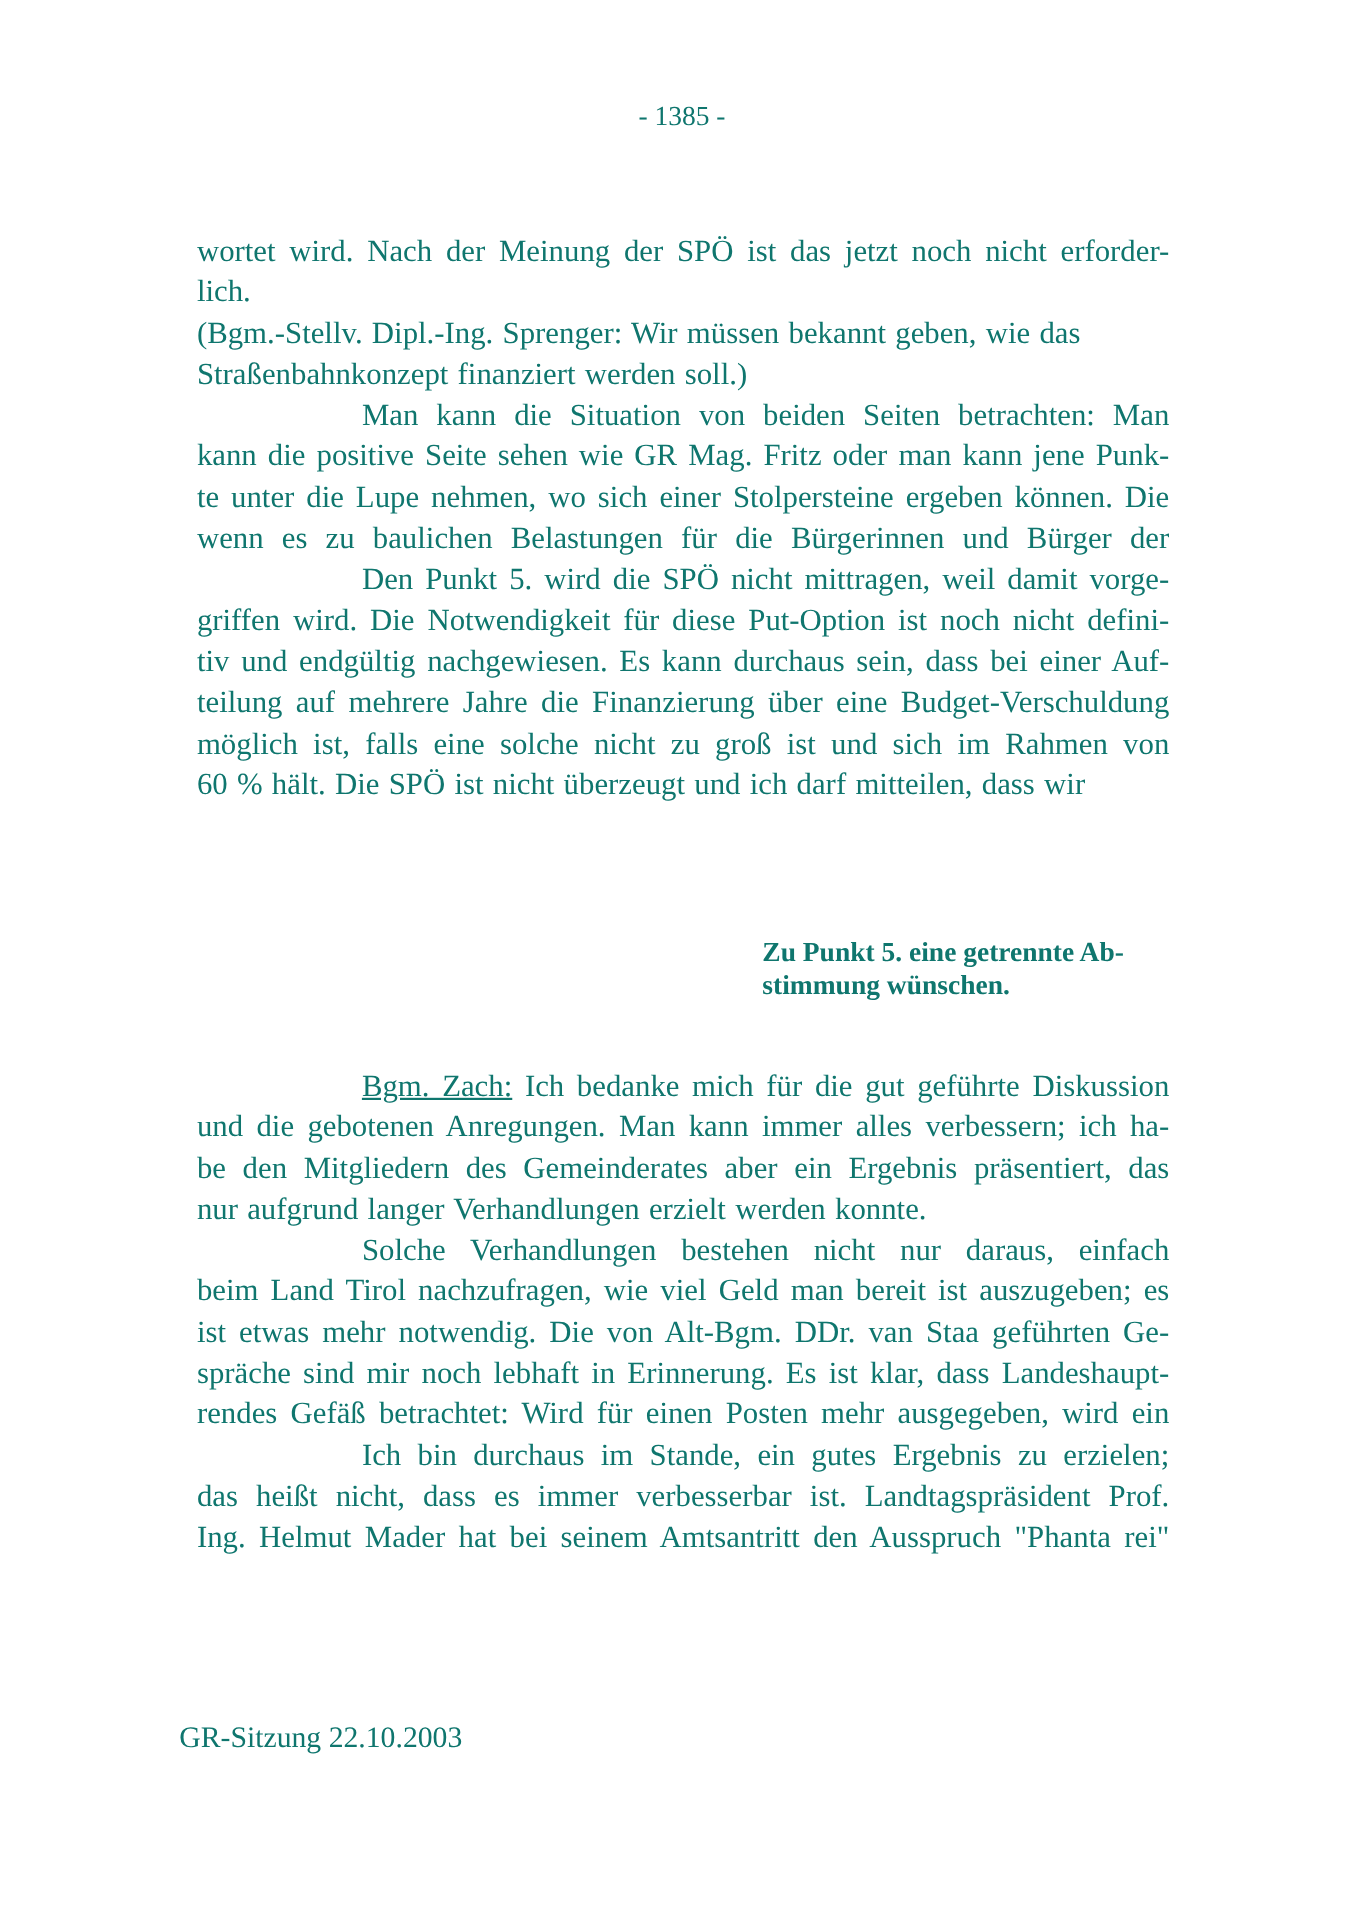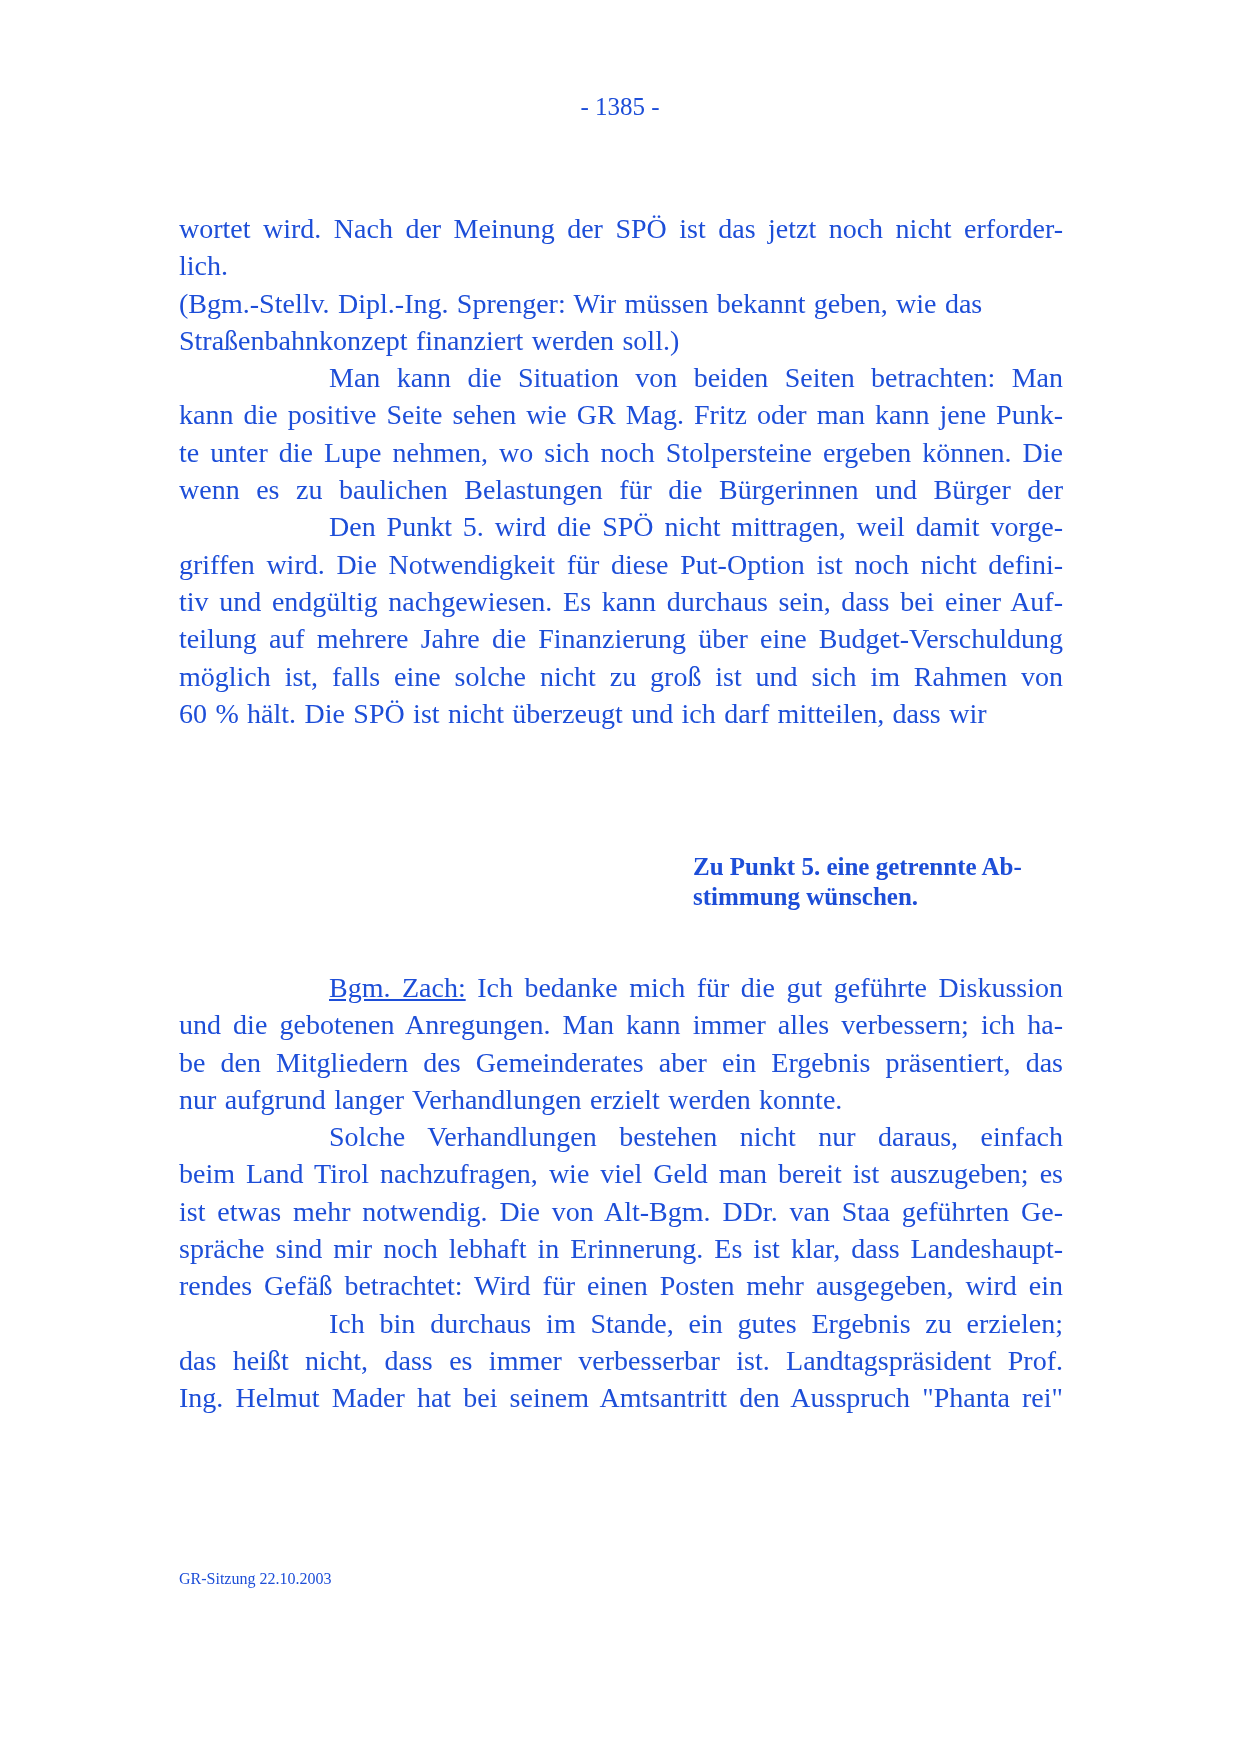--- a/index.html
+++ b/index.html
@@ -1,21 +1,21 @@
 <!DOCTYPE html>
 <html><head>
 <meta charset="utf-8">
 <style>
   html,body{margin:0;padding:0;background:#ffffff;}
   .page{
     position:relative;
     width:1240px;height:1755px;
     background:#ffffff;
     font-family:"Liberation Serif","DejaVu Serif",serif;
-    color:#1d4ed8;
+    color:#0f766e;
     overflow:hidden;
   }
   .pagenum{
     position:absolute;top:88px;left:0;width:100%;
     text-align:center;font-size:25px;height:37px;line-height:37px;
   }
   .col{position:absolute;left:179px;width:884px;}
   #body1{top:210px;}
   #body2{top:969px;}
   .ln{
@@ -25,39 +25,39 @@
     text-align:left;
     word-spacing:0.05em;
   }
   .j{text-align:justify;text-align-last:justify;}
   .j::after{content:"";display:inline-block;width:100%;height:0;}
   .ind{padding-left:150px;}
   .quote{position:absolute;left:693px;top:852px;width:360px;font-weight:bold;}
   .qln{height:30px;line-height:30px;font-size:25px;overflow:hidden;}
   .u{text-decoration:underline;}
   .footer{
-    position:absolute;left:179px;top:1566px;
-    font-size:16px;height:26px;line-height:26px;
+    position:absolute;left:163px;top:1566px;
+    font-size:27px;height:26px;line-height:26px;
   }
 </style>
 </head>
 <body>
 
 <div class="page">
 
   <div class="pagenum">- 1385 -</div>
 
   <div class="col" id="body1">
     <div class="ln j">wortet wird. Nach der Meinung der SPÖ ist das jetzt noch nicht erforder-</div>
     <div class="ln">lich.</div>
     <div class="ln">(Bgm.-Stellv. Dipl.-Ing. Sprenger: Wir müssen bekannt geben, wie das</div>
     <div class="ln">Straßenbahnkonzept finanziert werden soll.)</div>
     <div class="ln j ind">Man kann die Situation von beiden Seiten betrachten: Man</div>
     <div class="ln j">kann die positive Seite sehen wie GR Mag. Fritz oder man kann jene Punk-</div>
-    <div class="ln j">te unter die Lupe nehmen, wo sich noch Stolpersteine ergeben können. Die</div>
+    <div class="ln j">te unter die Lupe nehmen, wo sich einer Stolpersteine ergeben können. Die</div>
     <div class="ln j">wenn es zu baulichen Belastungen für die Bürgerinnen und Bürger der</div>
     <div class="ln j ind">Den Punkt 5. wird die SPÖ nicht mittragen, weil damit vorge-</div>
     <div class="ln j">griffen wird. Die Notwendigkeit für diese Put-Option ist noch nicht defini-</div>
     <div class="ln j">tiv und endgültig nachgewiesen. Es kann durchaus sein, dass bei einer Auf-</div>
     <div class="ln j">teilung auf mehrere Jahre die Finanzierung über eine Budget-Verschuldung</div>
     <div class="ln j">möglich ist, falls eine solche nicht zu groß ist und sich im Rahmen von</div>
     <div class="ln">60 % hält. Die SPÖ ist nicht überzeugt und ich darf mitteilen, dass wir</div>
   </div>
 
   <div class="quote">

